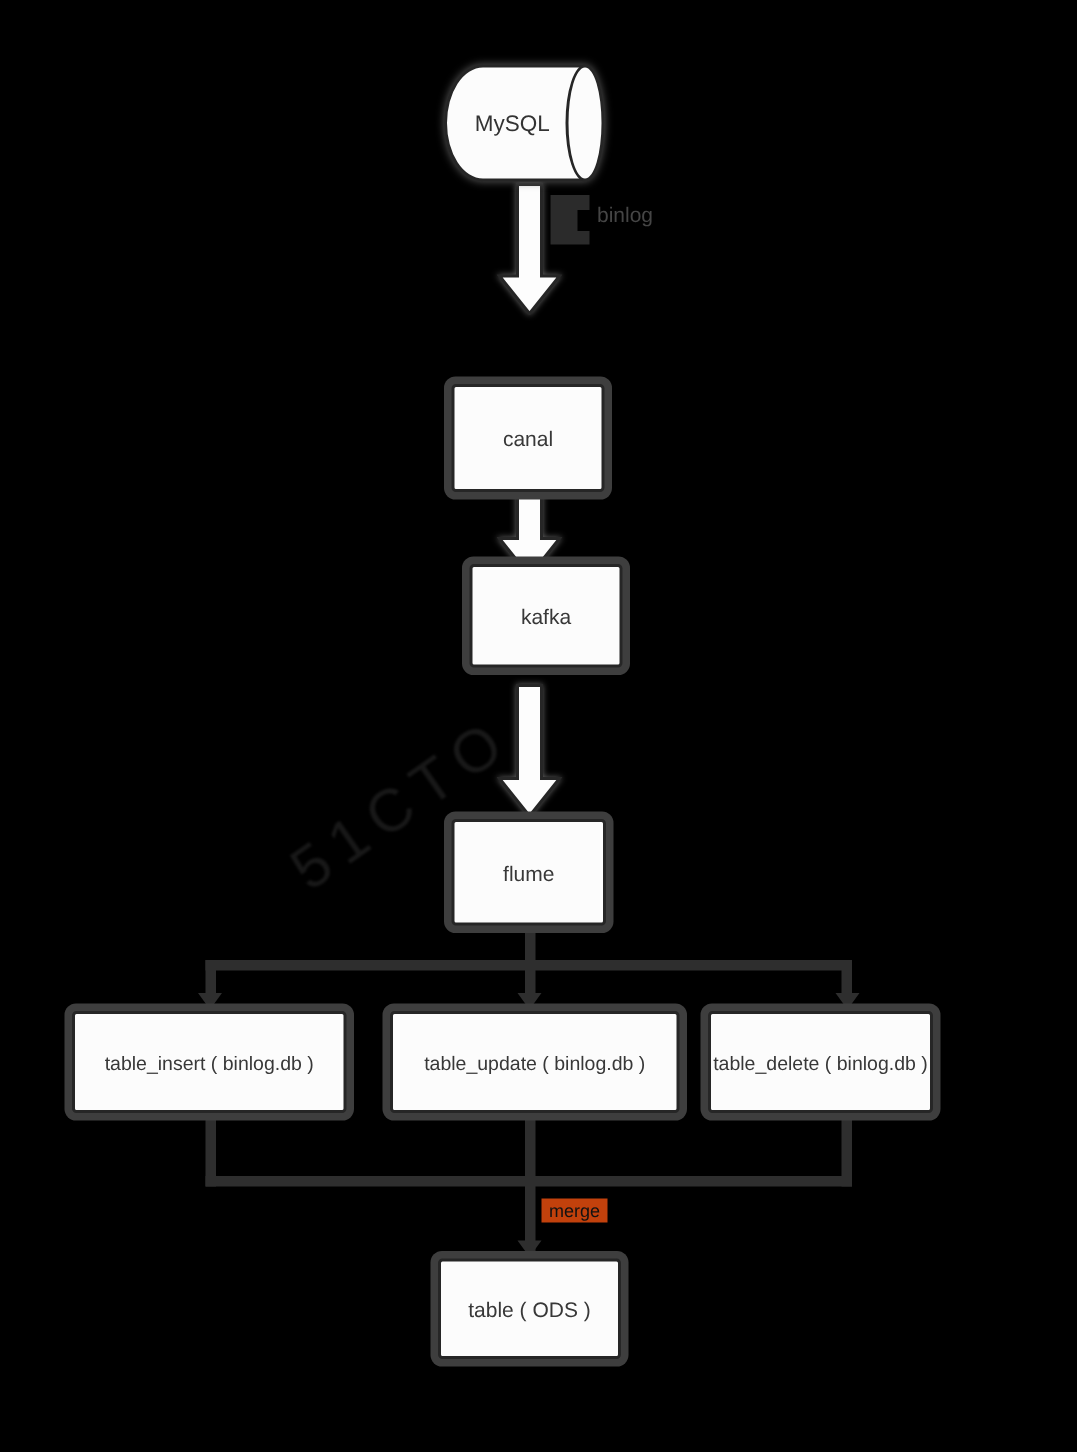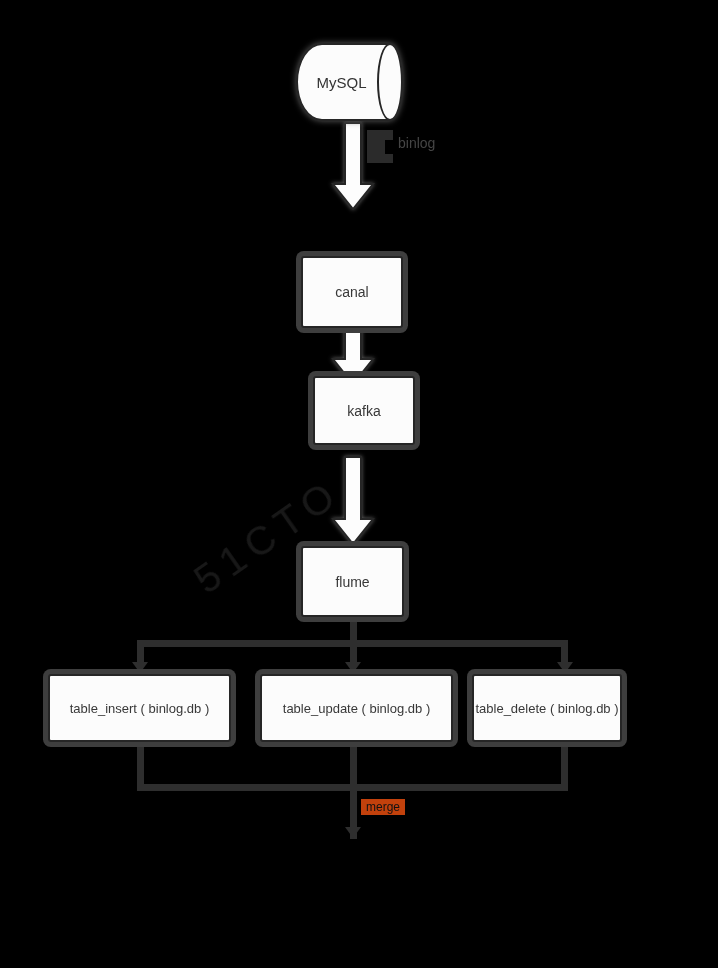--- a/index.html
+++ b/index.html
@@ -104,16 +104,19 @@
     <span>table_delete ( binlog.db )</span>
   </div>
 
   <div class="line" style="left:137px;top:741px;width:7px;height:50px;"></div>
   <div class="line" style="left:350px;top:741px;width:7px;height:98px;"></div>
   <div class="line" style="left:561px;top:741px;width:7px;height:50px;"></div>
   <div class="line" style="left:137px;top:784px;width:431px;height:7px;"></div>
   <div class="arrowhead" style="left:345px;top:827px;"></div>
   <div class="chip" style="left:361px;top:799px;">merge</div>
 
+  <div class="node-box" style="left:292px;top:839px;width:122px;height:67px;">
+    <span>table ( ODS )</span>
+  </div>
 
   <div class="watermark">51CTO</div>
 
 </div>
 
 </body></html>

